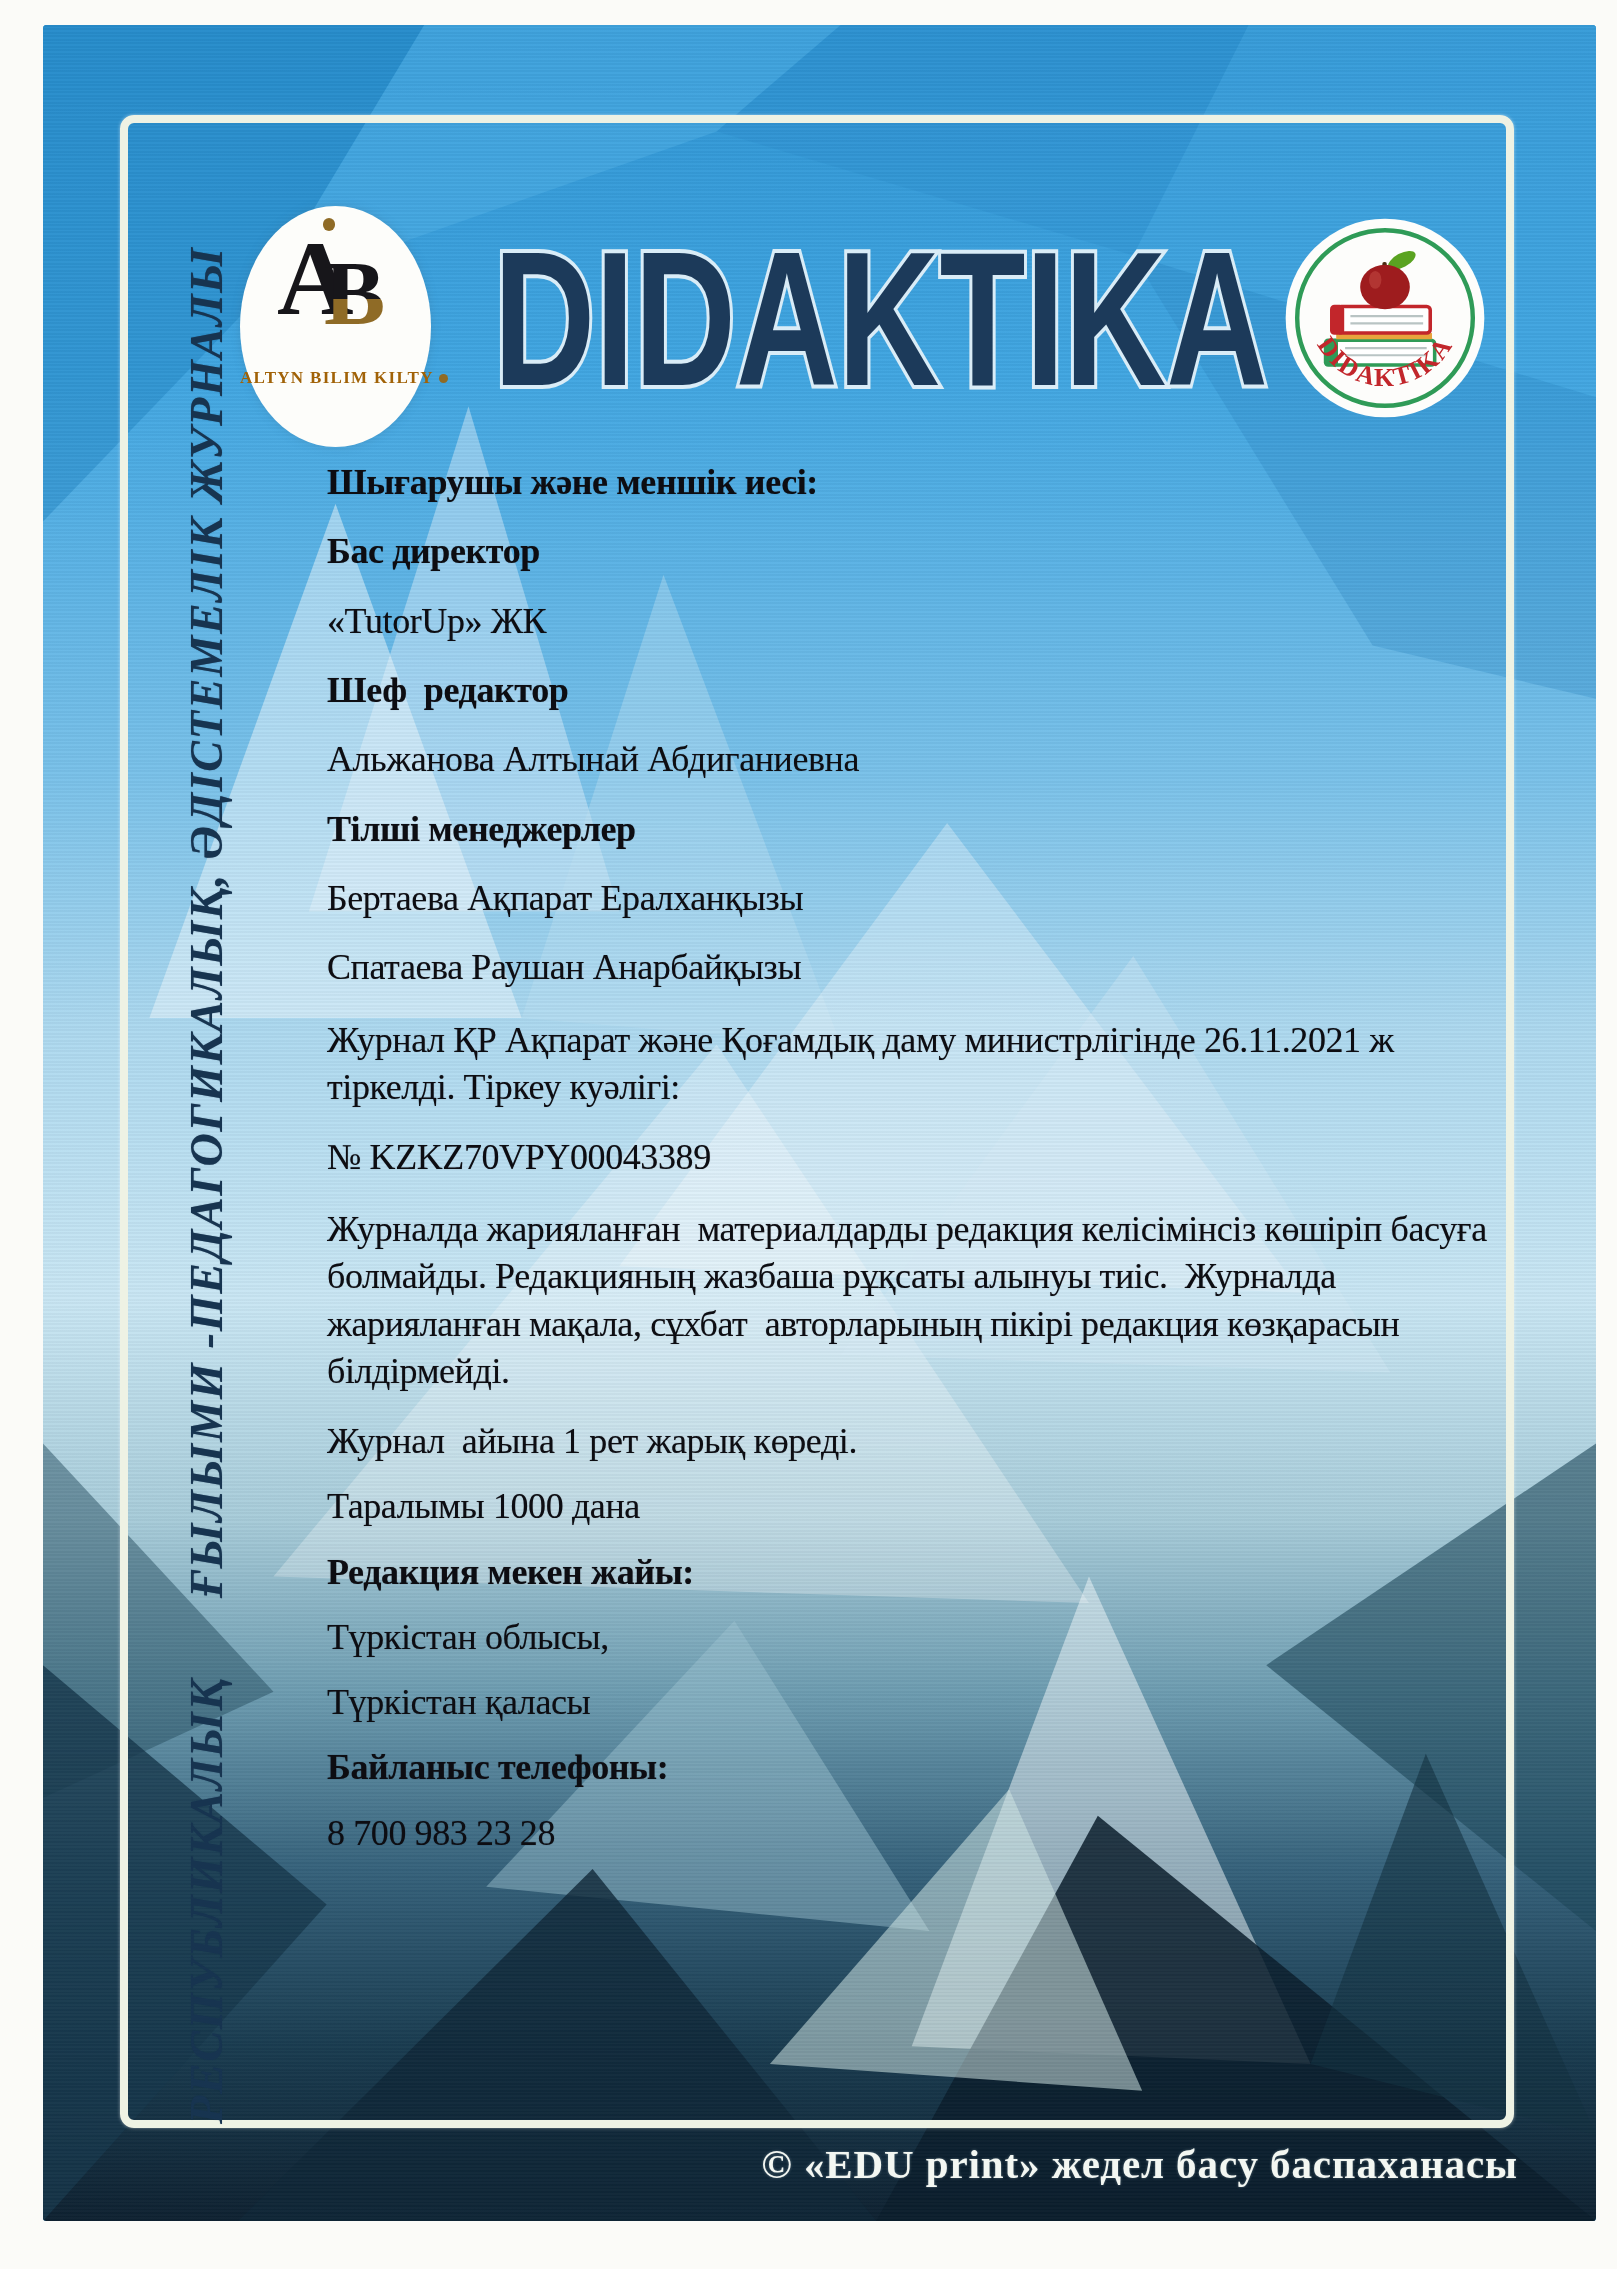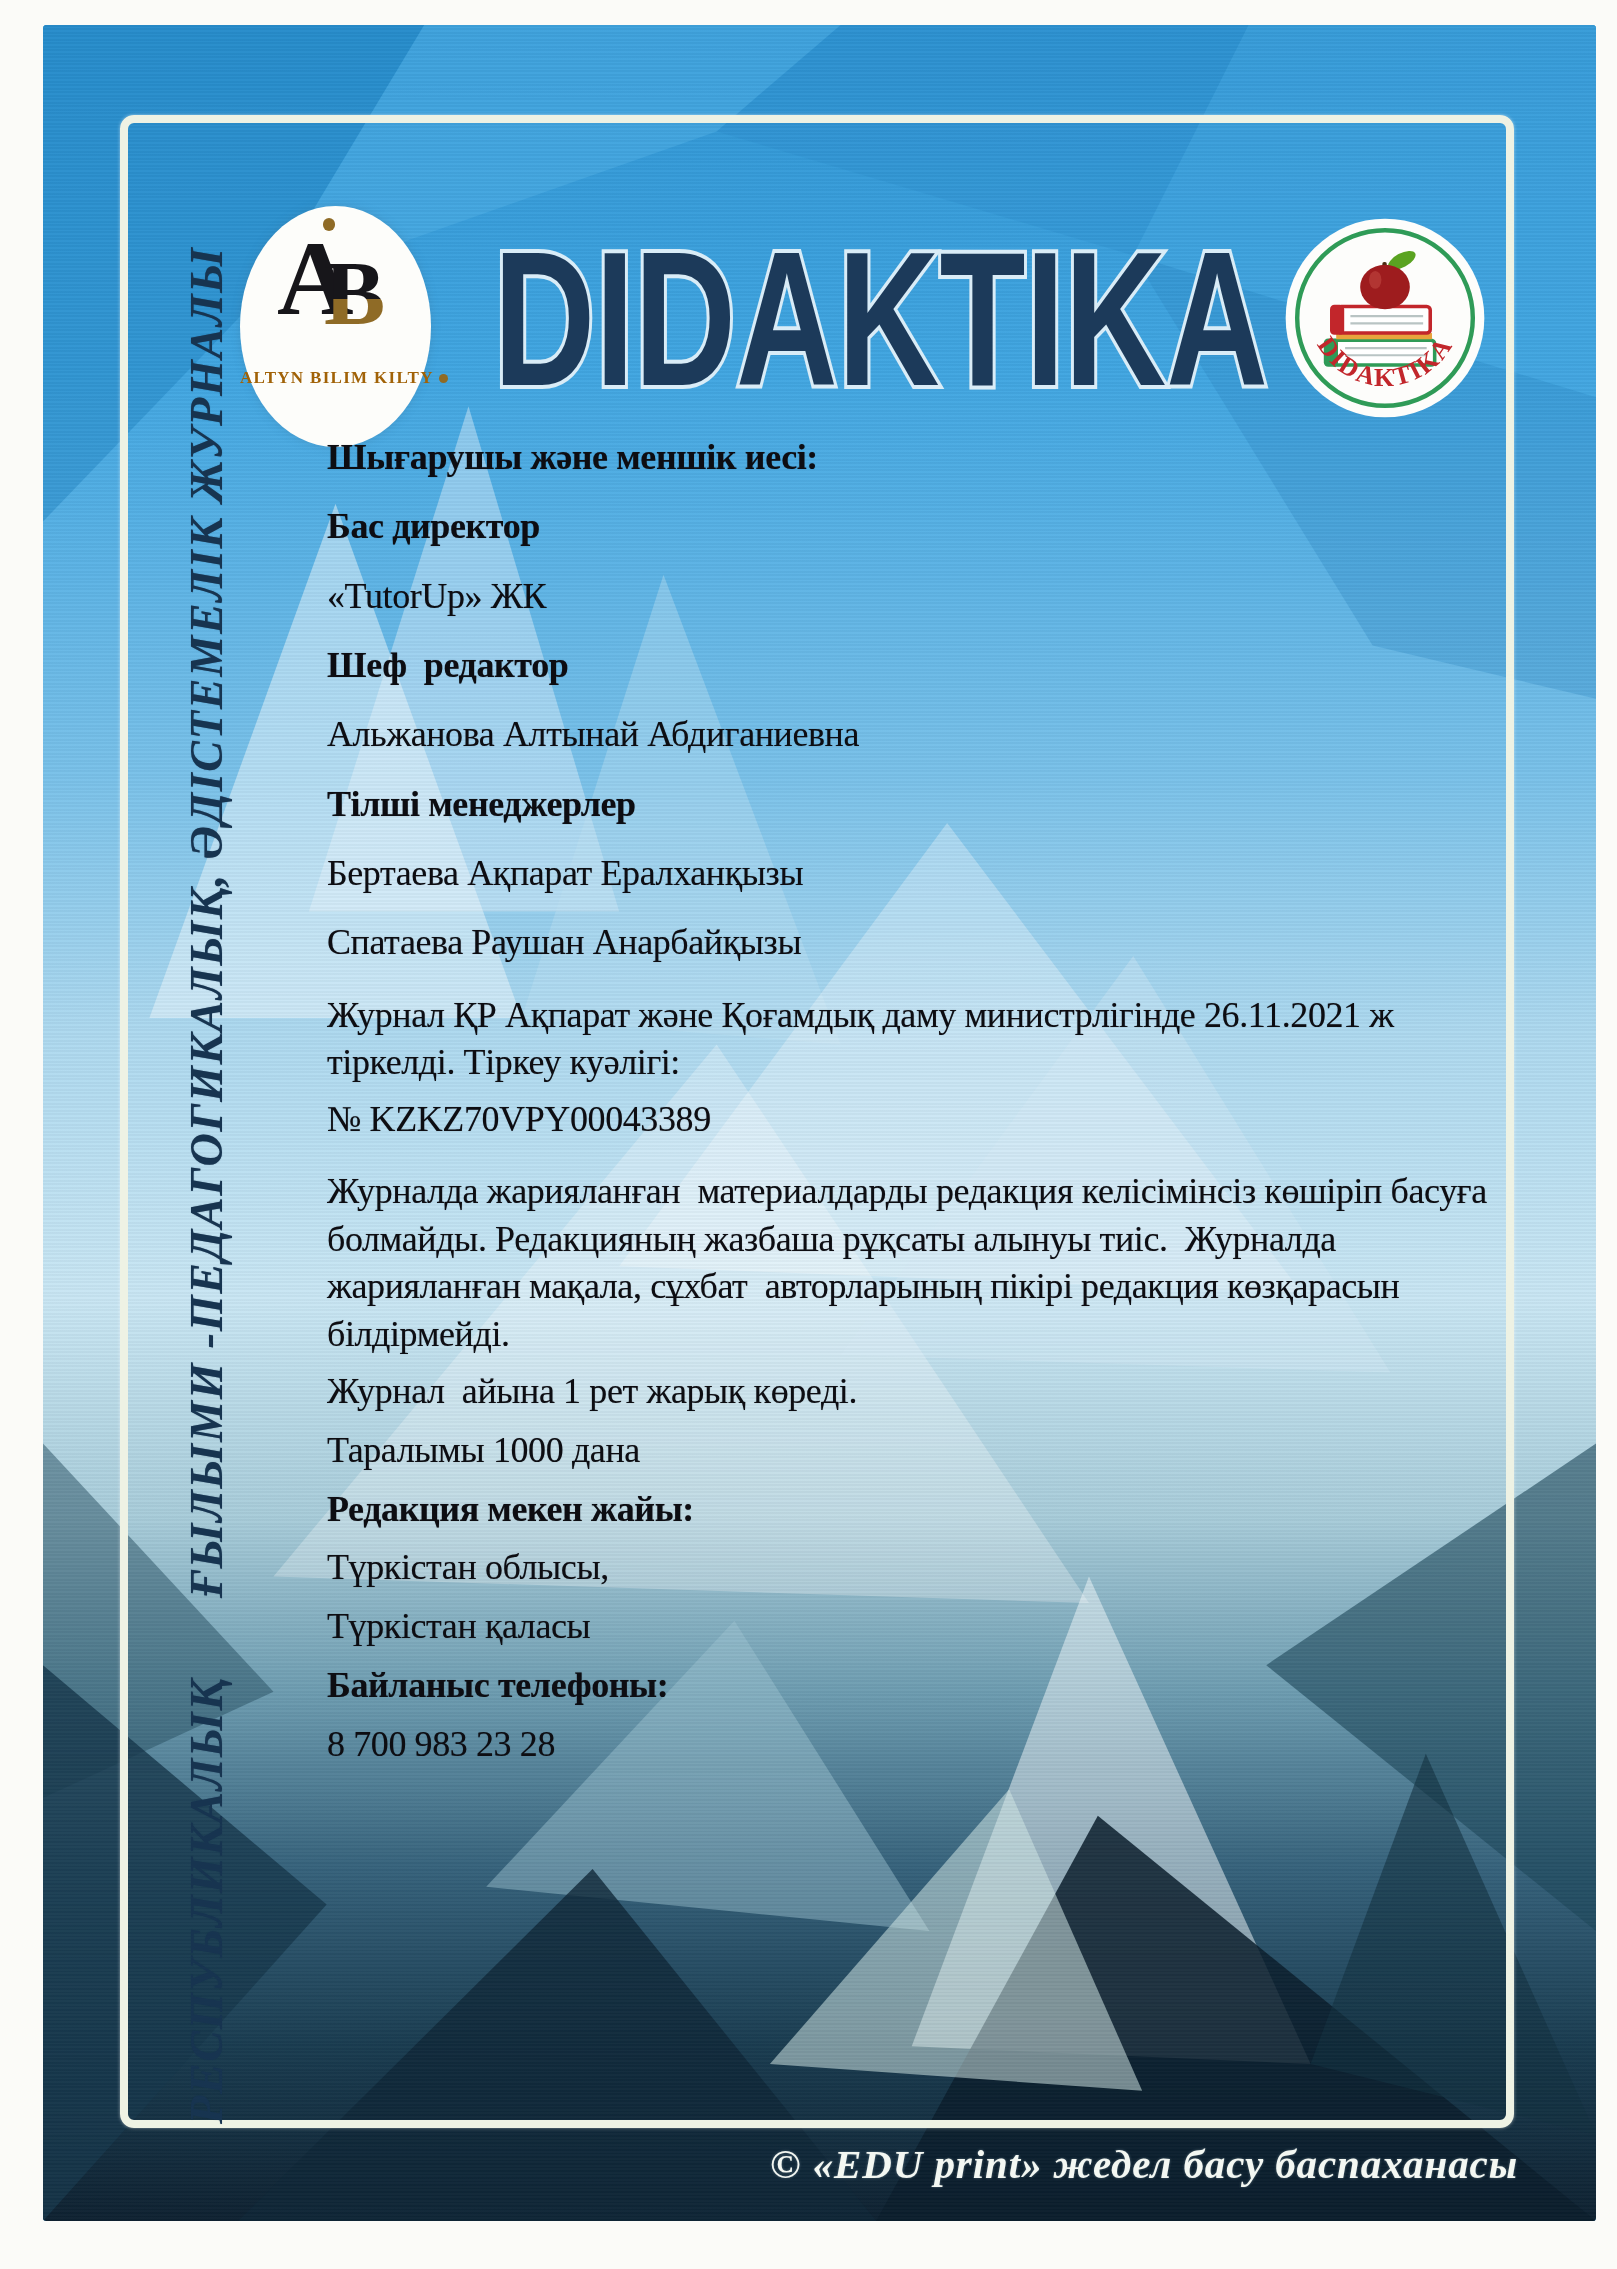--- a/index.html
+++ b/index.html
@@ -43,29 +43,29 @@
   .sidebar-vertical { position:absolute; left:106px; top:2099px; width:1578px; height:115px;
         transform:rotate(-90deg); transform-origin:0 0;
         font-size:46px; font-weight:bold; font-style:italic; letter-spacing:1.8px;
         color:#173450; white-space:pre; text-align:center; line-height:115px;
         text-shadow:0 0 0.9px rgba(23,52,80,.6); }
 
   
   .imprint { position:absolute; left:284px; top:412px; width:1162px;
              font-size:36px; color:#0d0d12; letter-spacing:-0.4px;
              text-shadow:0 0 0.9px rgba(10,10,20,.4); }
-  .imprint-line { line-height:1.12; }
+  .imprint-line { line-height:1.12;margin-top:25px; }
   .imprint-line.item { white-space:pre; margin-bottom:29px; }
   .imprint-line.para { white-space:pre-wrap; line-height:1.32; margin-bottom:12.4px; }
   .imprint-line.bold { font-weight:bold; }
   .imprint-line.tight { margin-bottom:18.6px; }
 
   
   .copyright { position:absolute; right:78px; top:2115px; font-size:41px;
-               font-style:italic; font-weight:bold; color:#f3f7f2; letter-spacing:0.9px;
+               font-weight:bold; color:#f3f7f2; letter-spacing:0.9px;
                text-shadow:0 0 2.7px rgba(220,240,250,.35); white-space:nowrap; }
 </style>
 </head>
 <body>
 
 <div class="sheet">
   <div class="page">
 
     <svg class="page-bg" viewBox="0 0 1752 2477" preserveAspectRatio="none">
       <defs>

